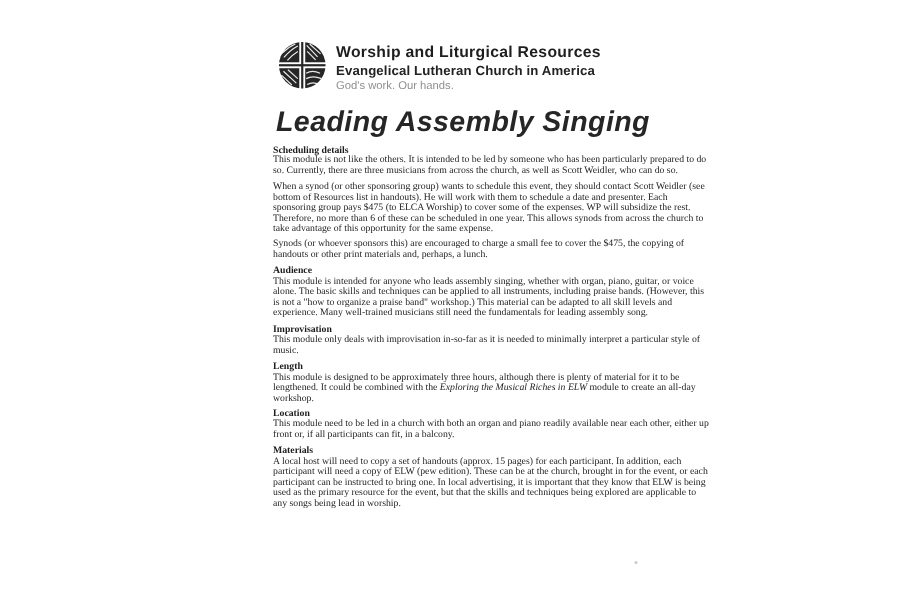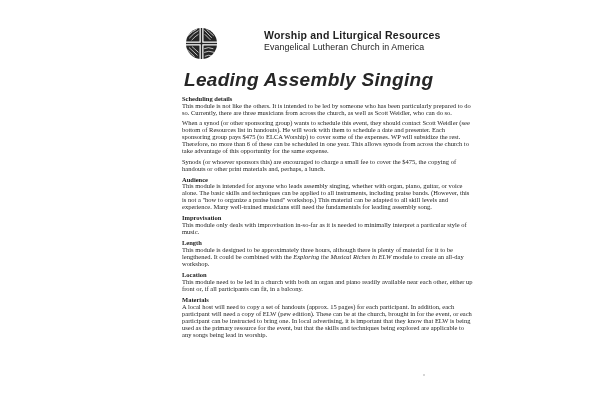--- a/index.html
+++ b/index.html
@@ -12,40 +12,39 @@
   }
   .sheet {
     position: absolute;
     left: 182px; top: 27px;
     width: 292px;
   }
   .masthead {
     display: flex;
     align-items: flex-start;
     margin-left: 3px;
-    gap: 40px;
   }
   .logo {
     width: 33px; height: 33px;
     margin-right: 6px;
     flex: 0 0 auto;
   }
   .mast-text { padding-top: 3px; }
   .org-name {
     font-family: "Liberation Sans", sans-serif;
     font-weight: bold;
     font-size: 10.5px;
     line-height: 11px;
     letter-spacing: 0.2px;
     color: #1e1e1e;
     white-space: nowrap;
   }
   .org-sub {
     font-family: "Liberation Sans", sans-serif;
-    font-weight: normal;
+    font-weight: bold;
     font-size: 8.8px;
     line-height: 10px;
     letter-spacing: 0.1px;
     color: #222222;
     margin-top: 1px;
     white-space: nowrap;
   }
   .tagline {
     font-family: "Liberation Sans", sans-serif;
     font-size: 7.5px;
@@ -111,20 +110,21 @@
         <path d="M8,70 L29,90"></path>
         <path d="M21,59 L41,77"></path>
         <path d="M58,66 Q70,59 86,66"></path>
         <path d="M58,77 Q71,70 89,77"></path>
         <path d="M60,89 Q72,82 84,89"></path>
       </g>
     </svg>
     <div class="mast-text">
       <div class="org-name">Worship and Liturgical Resources</div>
       <div class="org-sub">Evangelical Lutheran Church in America</div>
+      <div class="tagline">God's work. Our hands.</div>
     </div>
   </div>
 
   <div class="doc-title">Leading Assembly Singing</div>
 
   <div class="body-text" id="sections">
       <div class="section-heading">Scheduling details</div>
       <p><span>This module is not like the others. It is intended to be led by someone who has been particularly prepared to do so. Currently, there are three musicians from across the church, as well as Scott Weidler, who can do so.</span></p>
       <p><span>When a synod (or other sponsoring group) wants to schedule this event, they should contact Scott Weidler (see bottom of Resources list in handouts). He will work with them to schedule a date and presenter. Each sponsoring group pays $475 (to ELCA Worship) to cover some of the expenses. WP will subsidize the rest. Therefore, no more than 6 of these can be scheduled in one year. This allows synods from across the church to take advantage of this opportunity for the same expense.</span></p>
       <p><span>Synods (or whoever sponsors this) are encouraged to charge a small fee to cover the $475, the copying of handouts or other print materials and, perhaps, a lunch.</span></p>

